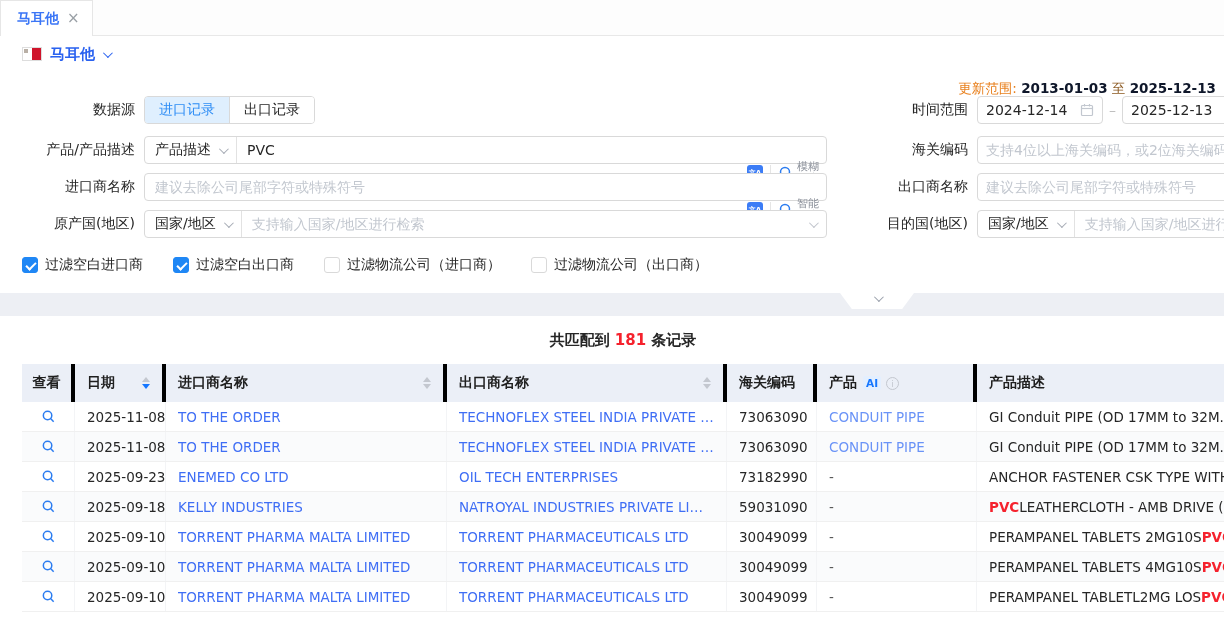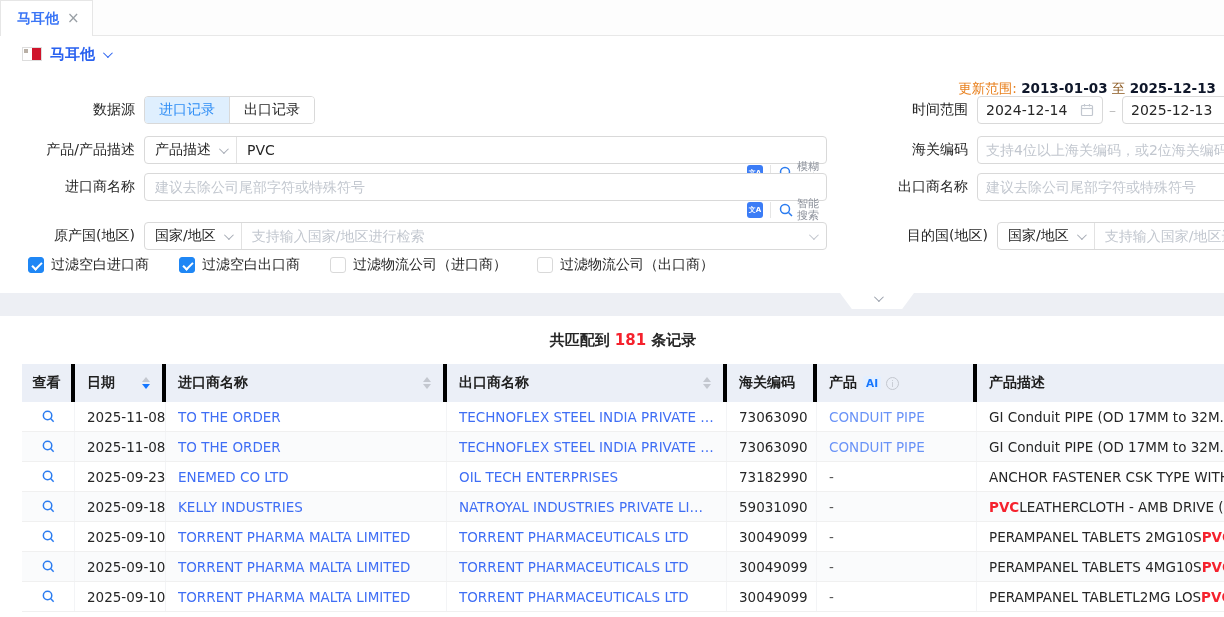--- a/index.html
+++ b/index.html
@@ -58,21 +58,21 @@
     padding:0 10px; background:transparent; }
   .compound input::placeholder { color:#c2c7cf; }
   .inp-icons { display:flex; align-items:center; gap:7px; padding-right:7px; flex:none;margin-top:46px; }
   .trans-ic { width:16px; height:16px; border-radius:3px; background:#3b7cf6; color:#fff;
     font-size:7px; line-height:16px; text-align:center; font-weight:bold; }
   .vdiv { width:1px; height:16px; background:#e5e5e5; }
   .mag-search { display:flex; align-items:center; gap:3px; cursor:pointer; }
   .mag-search .txt { font-size:11px; line-height:12px; color:#8a8f99; }
   .chev-end { color:#c0c4cc; margin-right:10px; }
 
-  .cb-row { display:flex; align-items:center; gap:30px; padding-left:28px; }
+  .cb-row { display:flex; align-items:center; gap:30px; padding-left:22px; }
   .cb { display:flex; align-items:center; gap:7px; cursor:pointer; }
   .cb-box { width:16px; height:16px; border-radius:3px; border:1px solid #d9d9d9; background:#fff; position:relative; flex:none; }
   .cb-box.on { background:#1f87f5; border-color:#1f87f5; }
   .cb-box.on::after { content:""; position:absolute; left:5px; top:2px; width:4px; height:8px;
     border-right:2px solid #fff; border-bottom:2px solid #fff; transform:rotate(45deg); }
 
   
   .strip { height:23px; background:#edeff4; position:relative; }
   .notch { position:absolute; left:840px; top:0; width:74px; height:16px; background:#fff;
     clip-path:polygon(0 0,100% 0,84% 100%,16% 100%); display:flex; align-items:flex-start;
@@ -217,21 +217,21 @@
         </div>
       </div>
       <div class="half-r">
         <span class="lab-r">出口商名称</span>
         <div class="inp" style="width:330px;flex:none;">
           <input placeholder="建议去除公司尾部字符或特殊符号" style="">
         </div>
       </div>
     </div>
 
-    <div class="f-row" style="top:150px;gap:20px;">
+    <div class="f-row" style="top:138px;">
       <div class="half-l">
         <span class="lab-l">原产国(地区)</span>
         <div class="compound w-left">
           <div class="sel">
             <span>国家/地区</span>
             <span class="chev"></span>
           </div>
           <input placeholder="支持输入国家/地区进行检索" style="">
           <span class="chev chev-end"></span>
         </div>

